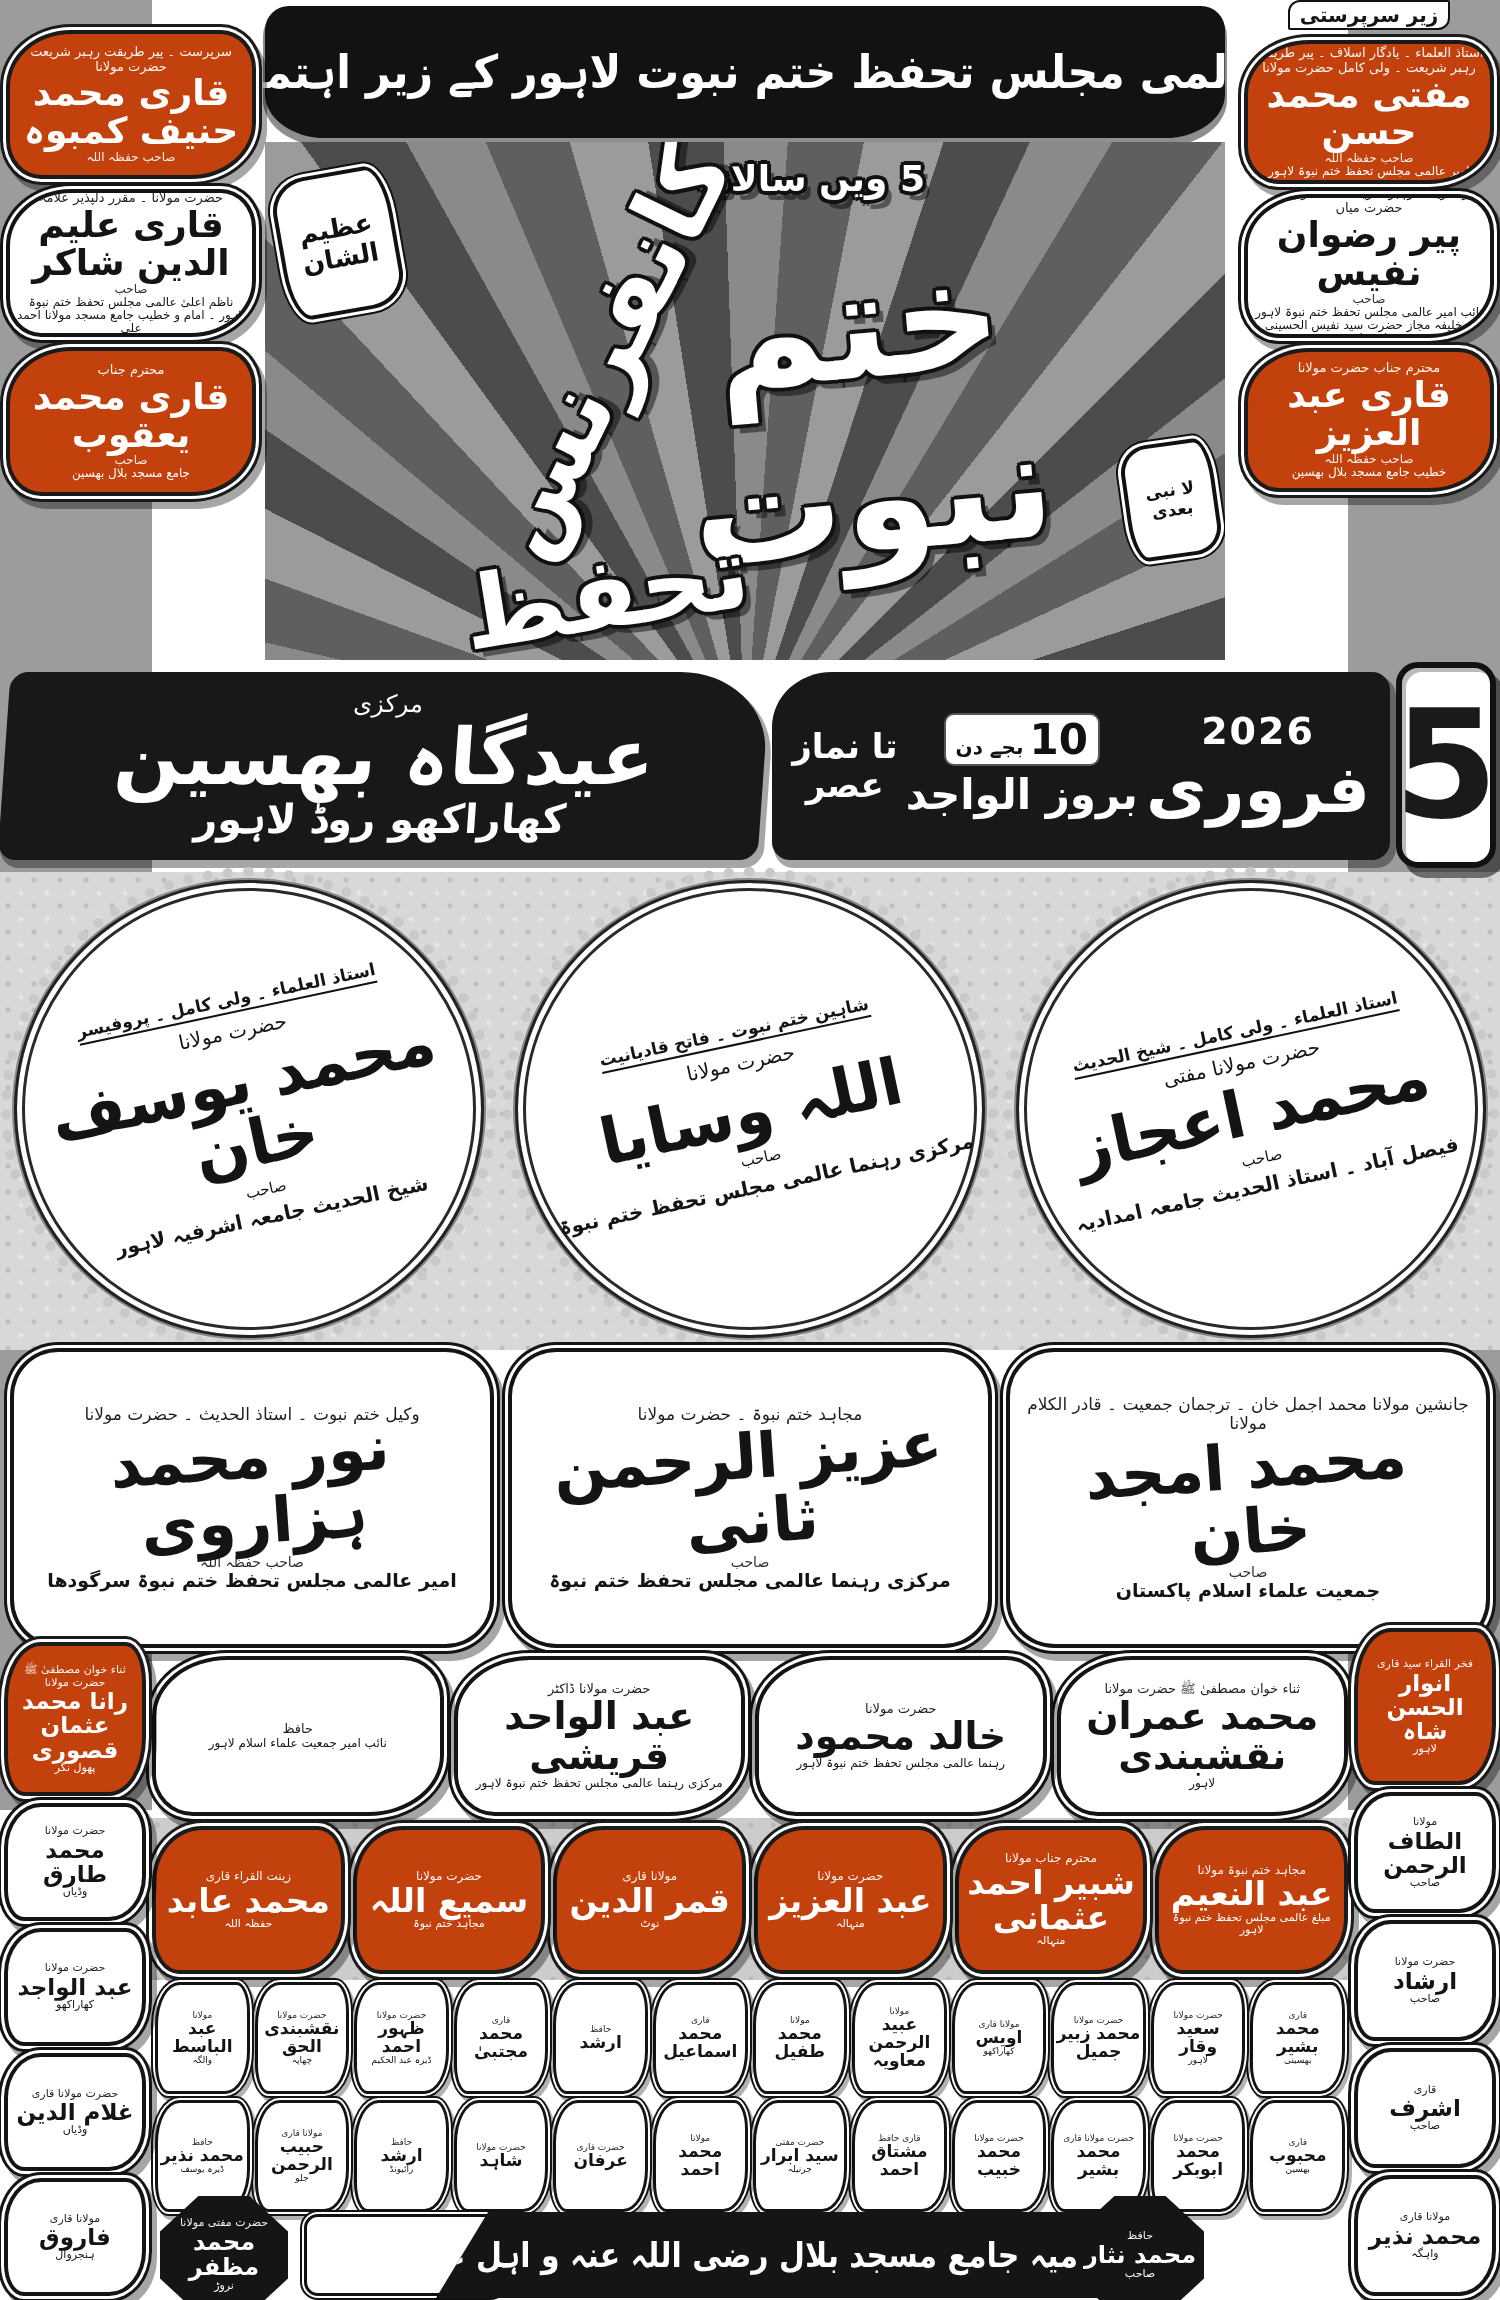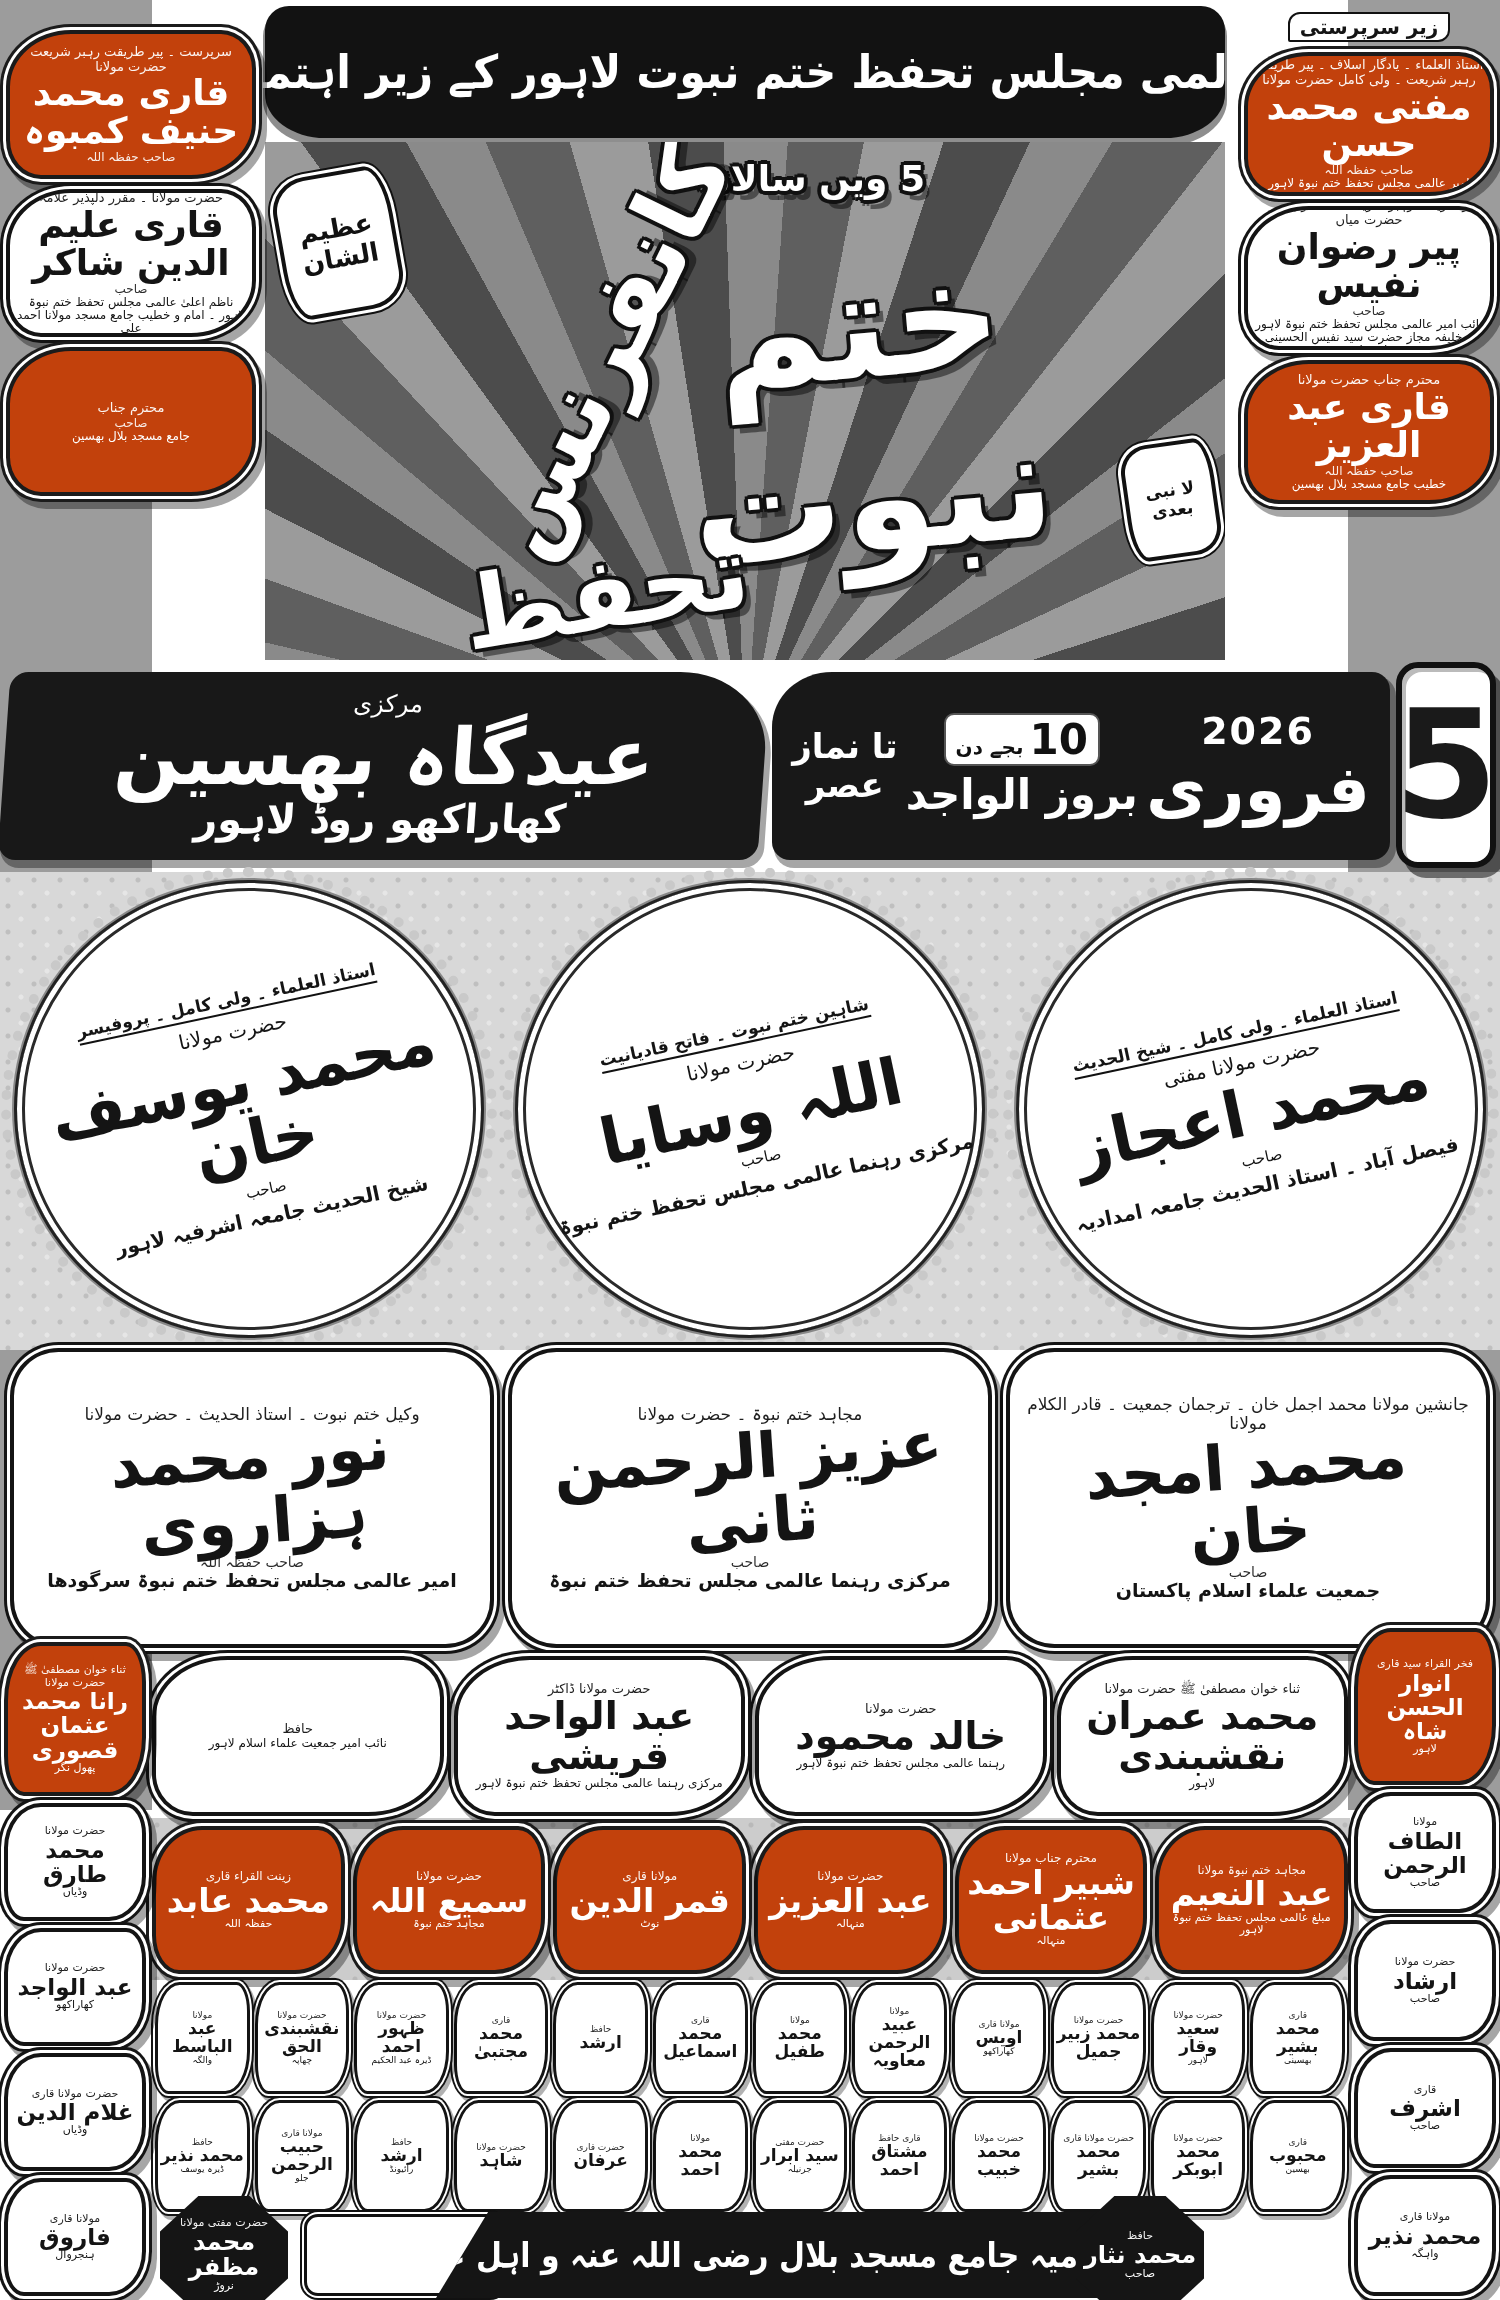--- a/index.html
+++ b/index.html
@@ -65,21 +65,21 @@
     border-radius:30% 18% 30% 18%/24% 36% 24% 36%;
     display:flex;align-items:center;justify-content:center;text-align:center;
     font-weight:bold;box-shadow:0 0 0 3px #fff,0 0 0 5px #111;
   }
   .ornament-badge{left:14px;top:30px;width:118px;height:142px;font-size:26px;transform:rotate(-10deg);}
   .ornament-seal{right:8px;top:300px;width:92px;height:116px;font-size:17px;transform:rotate(-8deg);}
 
   
   .pcol{position:absolute;width:250px;display:flex;flex-direction:column;gap:10px;}
   .pcol-left{left:6px;top:30px;height:466px;}
-  .pcol-right{right:6px;top:12px;height:492px;}
+  .pcol-right{right:6px;top:0;height:492px;}
   .pcol .card{flex:1;}
   .pcol .c-name{font-size:36px;}
   .pcol .c-pre{font-size:13px;}
   .pcol .c-sub{font-size:12px;}
   .pcol-header{font-size:20px;font-weight:bold;text-align:center;background:#fff;
     border:2px solid #111;border-radius:12px 2px 12px 2px;padding:1px 10px;align-self:center;}
 
   
   .datebar{position:absolute;left:4px;top:662px;width:1492px;height:206px;}
   .venue{
@@ -232,20 +232,21 @@
 
       </div>
       <div class="card">
         <div class="c-pre">حضرت مولانا ۔ مقرر دلپذیر علامہ</div>
         <div class="c-name">قاری علیم الدین شاکر</div>
         <div class="c-post">صاحب</div>
         <div class="c-sub">ناظم اعلیٰ عالمی مجلس تحفظ ختم نبوۃ لاہور ۔ امام و خطیب جامع مسجد مولانا احمد علی</div>
       </div>
       <div class="card black">
         <div class="c-pre">محترم جناب</div>
+        <div class="c-name">قاری محمد یعقوب</div>
         <div class="c-post">صاحب</div>
         <div class="c-sub">جامع مسجد بلال بھسین</div>
       </div>
     </aside>
 
   <aside class="pcol pcol-right">
     <div class="pcol-header">زیر سرپرستی</div>
     <div class="pcol" style="position:static;display:contents;">
       
     <div class="card black">

